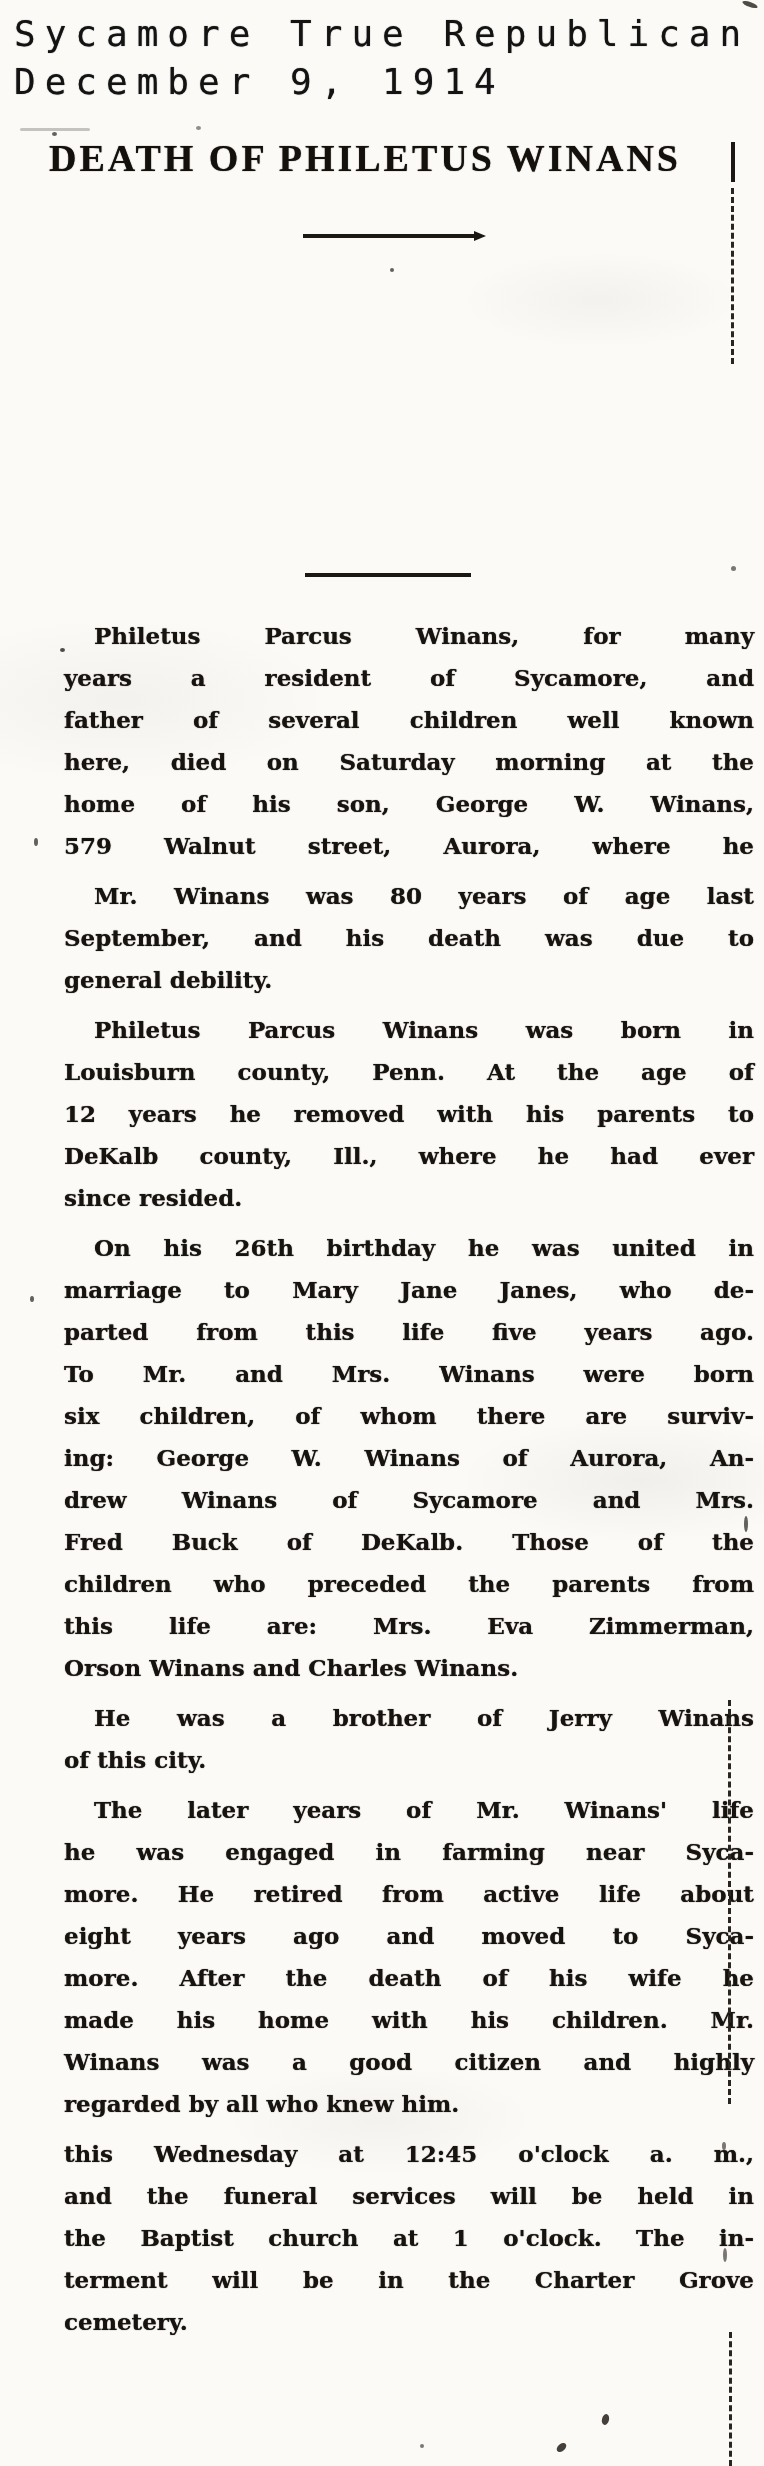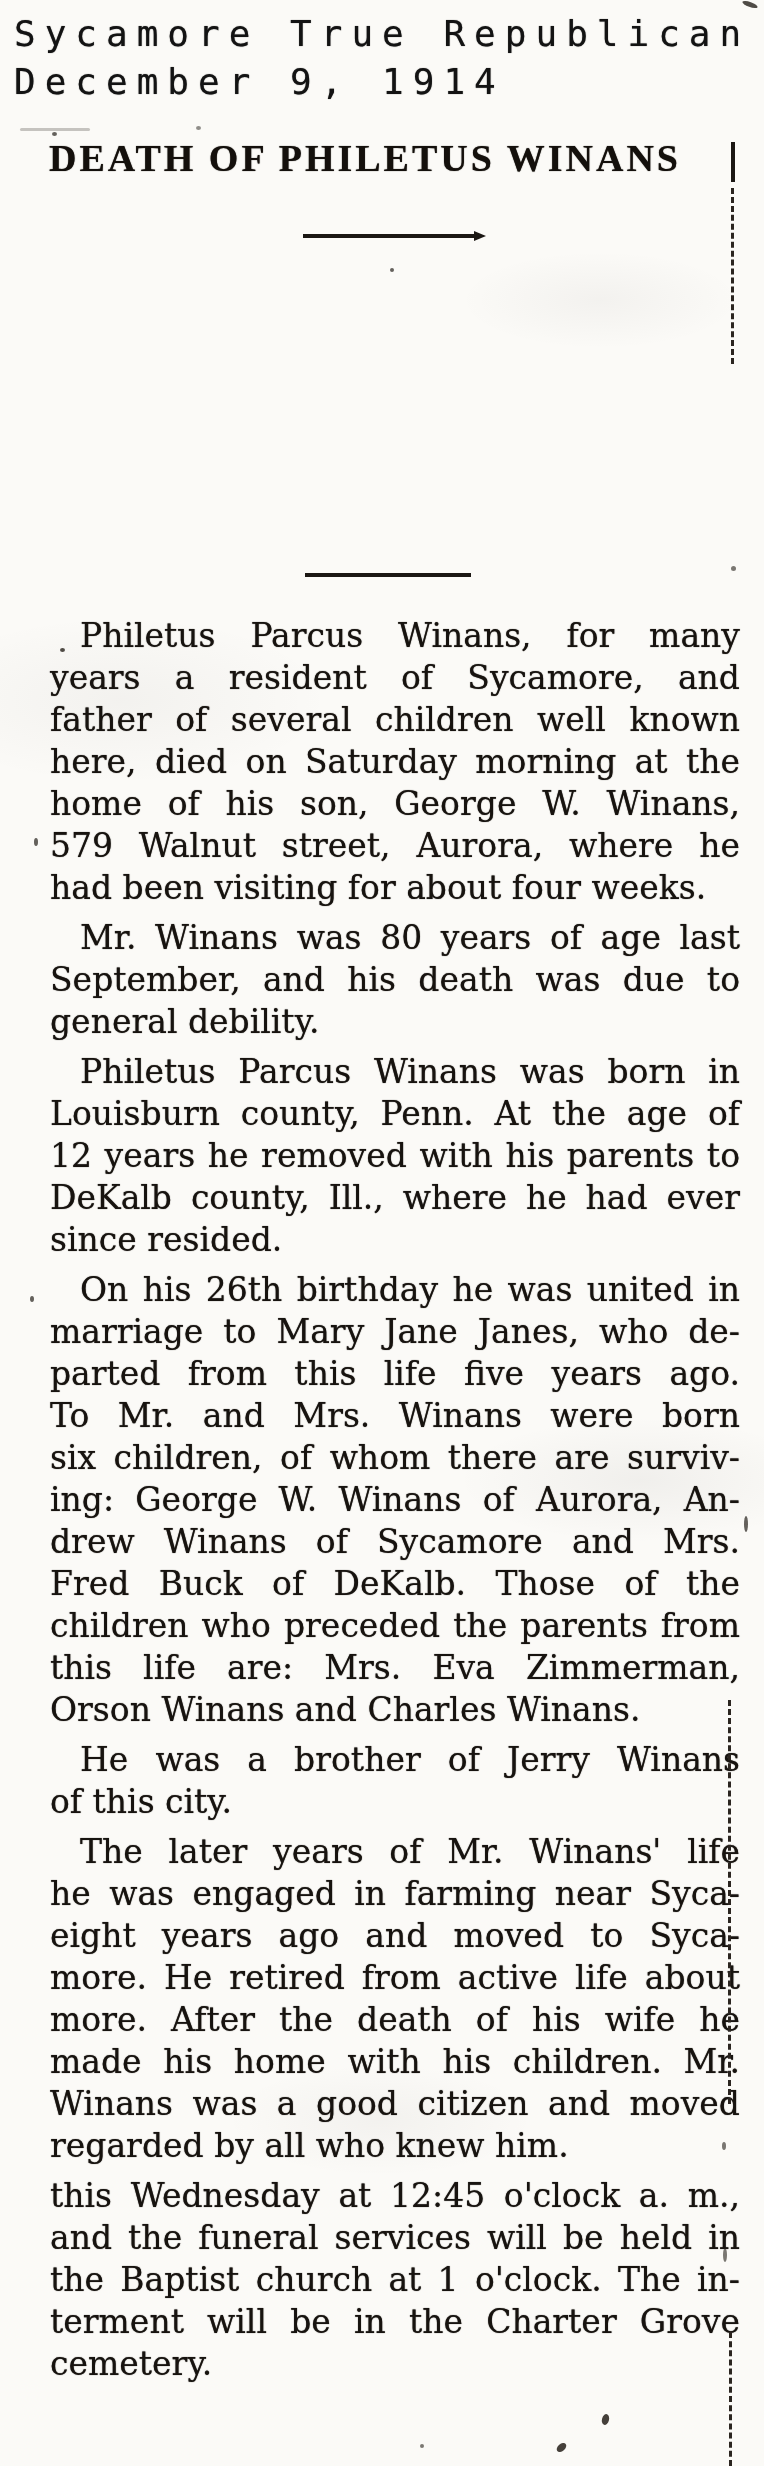--- a/index.html
+++ b/index.html
@@ -34,23 +34,24 @@
     border-left:12px solid #1b1713;
   }
   .hrule2{left:305px;top:573px;width:166px;}
   .subhead{
     position:absolute;left:56px;top:272px;width:652px;text-align:center;
     font-family:"Liberation Serif",serif;font-weight:bold;
     font-size:29px;line-height:51px;letter-spacing:2px;word-spacing:10px;
     color:#16120e;text-shadow:0 0 1px rgba(22,18,14,.8);
   }
   .article-body{
-    position:absolute;left:50px;top:615px;width:690px;
-    font-size:33px;line-height:42px;color:#17130f;
+    position:absolute;left:64px;top:615px;width:690px;
+    font-size:23px;line-height:42px;color:#17130f;
     text-shadow:0 0 1px rgba(23,19,15,.8);
+    font-weight:bold;
   }
   .para{margin:8px 0 0;}
   .para:first-child{margin-top:0;}
   .line{text-align:justify;text-align-last:justify;}
   .line.first{text-indent:30px;}
   .line.last{text-align-last:left;}
   .vbar{position:absolute;left:731px;top:142px;width:4px;height:40px;background:#1b1713;}
   .vdash{position:absolute;width:0;border-left:3px dashed #2b2520;}
   .vdash.b{left:731px;top:188px;height:176px;}
   .vdash.c{left:728px;top:1700px;height:404px;}
@@ -75,21 +76,20 @@
   <div class="hrule hrule2"></div>
 
   <div class="article-body">
       <div class="para">
         <div class="line first">Philetus Parcus Winans, for many</div>
         <div class="line">years a resident of Sycamore, and</div>
         <div class="line">father of several children well known</div>
         <div class="line">here, died on Saturday morning at the</div>
         <div class="line">home of his son, George W. Winans,</div>
         <div class="line">579 Walnut street, Aurora, where he</div>
-        <div class="line last">had been visiting for about four weeks.</div>
       </div>
       <div class="para">
         <div class="line first">Mr. Winans was 80 years of age last</div>
         <div class="line">September, and his death was due to</div>
         <div class="line last">general debility.</div>
       </div>
       <div class="para">
         <div class="line first">Philetus Parcus Winans was born in</div>
         <div class="line">Louisburn county, Penn.  At the age of</div>
         <div class="line">12 years he removed with his parents to</div>
@@ -109,25 +109,25 @@
         <div class="line">this life are: Mrs. Eva Zimmerman,</div>
         <div class="line last">Orson Winans and Charles Winans.</div>
       </div>
       <div class="para">
         <div class="line first">He was a brother of Jerry Winans</div>
         <div class="line last">of this city.</div>
       </div>
       <div class="para">
         <div class="line first">The later years of Mr. Winans' life</div>
         <div class="line">he was engaged in farming near Syca-</div>
+        <div class="line">more.  He retired from active life about</div>
         <div class="line">eight years ago and moved to Syca-</div>
-        <div class="line">more.  He retired from active life about</div>
         <div class="line">more.  After the death of his wife he</div>
         <div class="line">made his home with his children.  Mr.</div>
-        <div class="line">Winans was a good citizen and moved</div>
+        <div class="line">Winans was a good citizen and highly</div>
         <div class="line last">regarded by all who knew him.</div>
       </div>
       <div class="para">
         <div class="line">this Wednesday at 12:45 o'clock a. m.,</div>
         <div class="line">and the funeral services will be held in</div>
         <div class="line">the Baptist church at 1 o'clock.  The in-</div>
         <div class="line">terment will be in the Charter Grove</div>
         <div class="line last">cemetery.</div>
       </div>
     </div>

